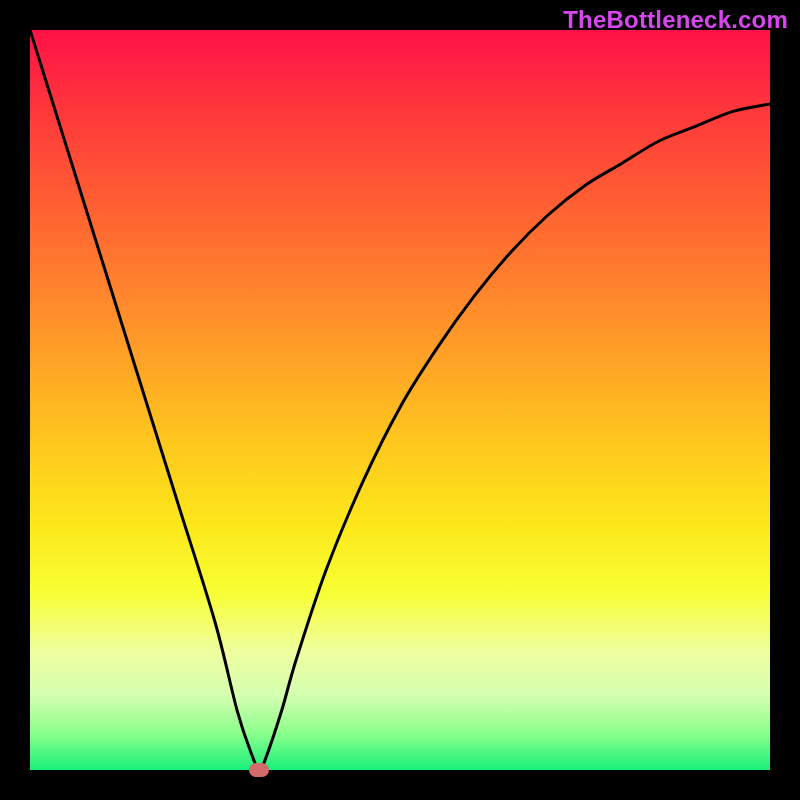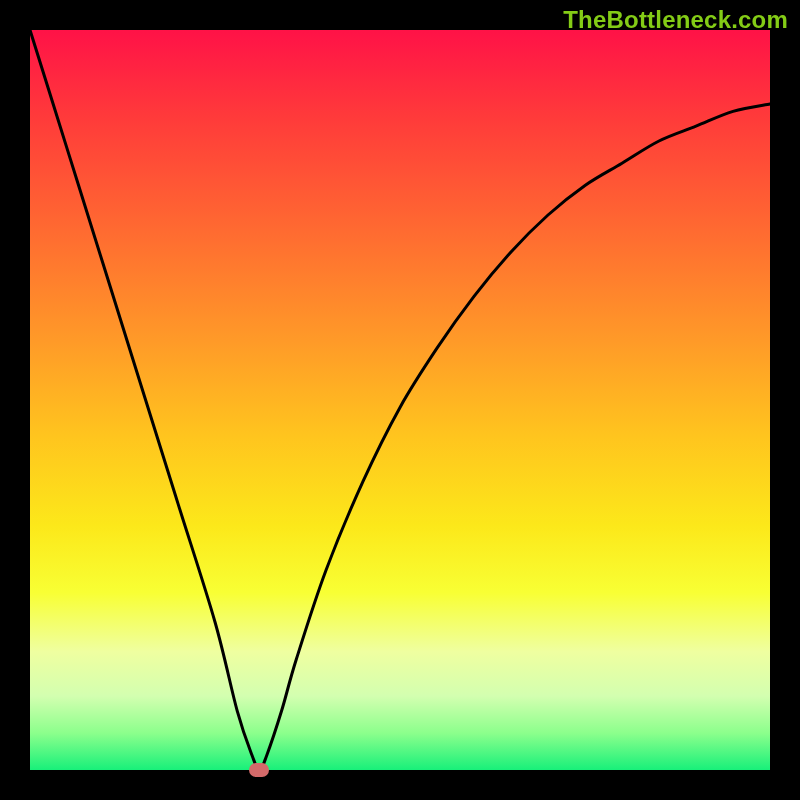--- a/index.html
+++ b/index.html
@@ -30,21 +30,21 @@
       #18f07a 100%
     );
   }
   .watermark {
     position: absolute;
     top: 6px;
     right: 12px;
     font-family: Arial, Helvetica, sans-serif;
     font-size: 24px;
     font-weight: 600;
-    color: #84cc16;
+    color: #d946ef;
     letter-spacing: 0.2px;
   }
   svg.curve {
     position: absolute;
     inset: 0;
     width: 100%;
     height: 100%;
     overflow: visible;
   }
   .marker {

